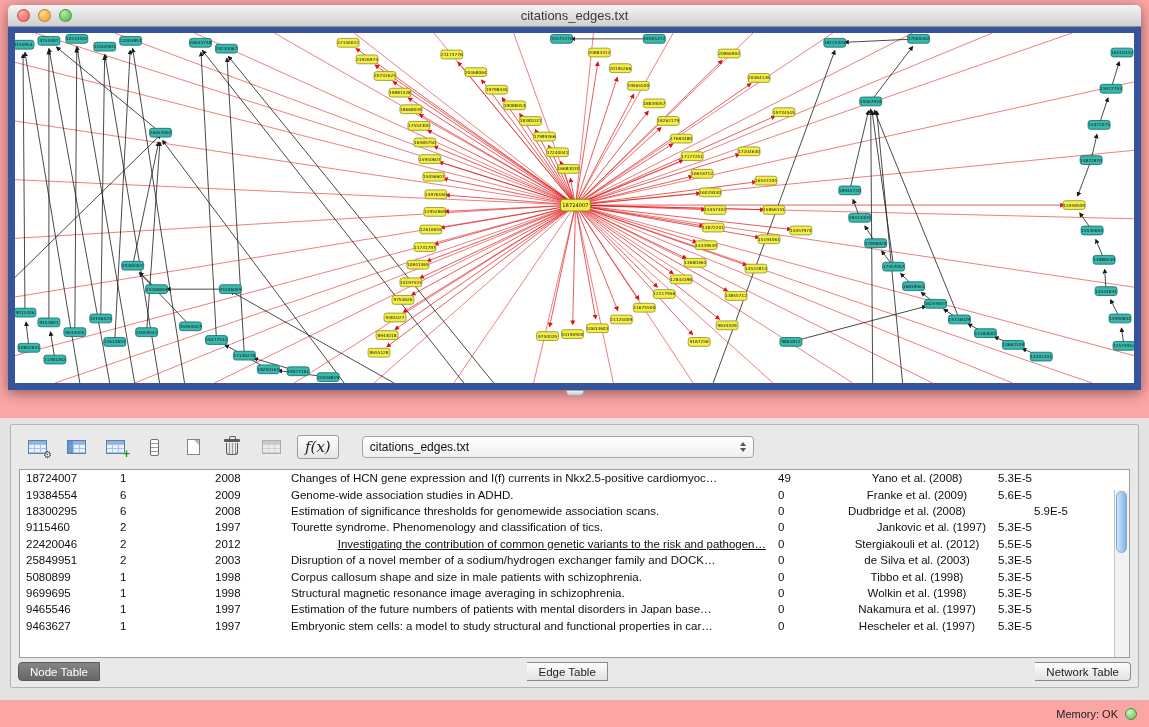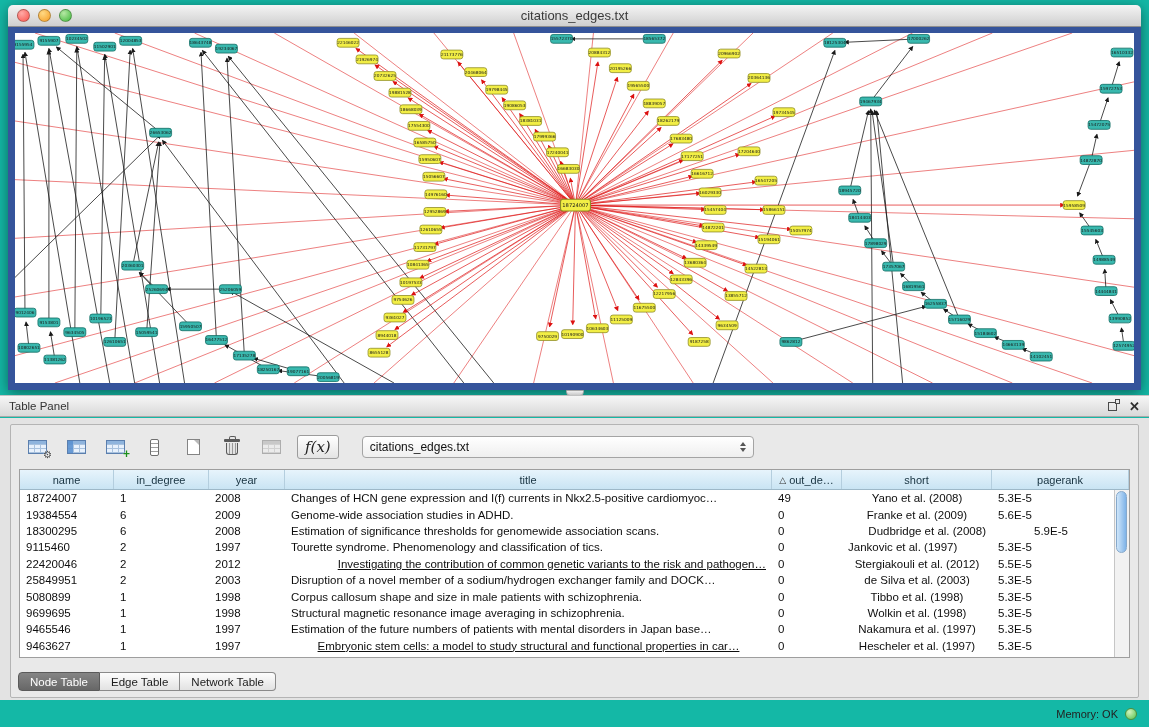--- a/index.html
+++ b/index.html
@@ -1,17 +1,17 @@
 <!DOCTYPE html>
 <html><head>
 <meta charset="utf-8">
 <style>
   html,body{margin:0;padding:0;}
   body{width:1149px;height:727px;font-family:"Liberation Sans",sans-serif;background:#e3e3e3;overflow:hidden;}
-  .screen{position:relative;width:1149px;height:727px;background:#14b8a6;overflow:hidden;}
+  .screen{position:relative;width:1149px;height:727px;background:#fca5a5;overflow:hidden;}
 
   
   .network-window{position:absolute;left:8px;top:5px;width:1133px;height:385px;border-radius:6px 6px 3px 3px;
     background:#35549b;box-shadow:0 3px 14px rgba(0,0,0,.45);}
   .titlebar{height:22px;border-radius:5px 5px 0 0;background:linear-gradient(#f4f4f4,#cfcfcf);
     border-bottom:1px solid #8f8f8f;position:relative;display:flex;align-items:center;box-sizing:border-box;}
   .traffic-lights{position:absolute;left:9px;top:4px;display:flex;gap:8px;}
   .tl{width:13px;height:13px;border-radius:50%;border:1px solid rgba(0,0,0,.28);box-sizing:border-box;}
   .tl.red{background:radial-gradient(circle at 35% 30%,#ffaaa6,#f9544c);}
   .tl.yellow{background:radial-gradient(circle at 35% 30%,#ffd984,#f59d23);}
@@ -74,21 +74,21 @@
     overflow:hidden;white-space:nowrap;}
   .sort{font-size:9px;color:#333;}
   .tbody{font-size:11.5px;color:#0e0e0e;}
   .tr{display:flex;height:16.4px;align-items:center;}
   .td{padding:0 6px;box-sizing:border-box;overflow:hidden;white-space:nowrap;}
   .vscroll{position:absolute;top:20px;right:0;width:15px;bottom:0;background:#f2f2f2;border-left:1px solid #c6c6c6;box-sizing:border-box;}
   .vthumb{position:absolute;top:1px;left:1px;width:11px;height:62px;border-radius:6px;
     background:linear-gradient(to right,#cfe6fa,#7fb3e8);border:1px solid #86a9cc;box-sizing:border-box;}
 
   
-  .tabs{display:flex;justify-content:flex-start;margin-top:14px;}
+  .tabs{display:flex;justify-content:space-between;margin-top:4px;}
   .tab{border:1px solid #8a8a8a;border-left-width:0;padding:2.5px 11px;font-size:11.5px;color:#1c1c1c;
     background:linear-gradient(#fdfdfd,#e2e2e2);cursor:default;}
   .tab:first-child{border-left-width:1px;border-radius:4px 0 0 4px;}
   .tab:last-child{border-radius:0 4px 4px 0;}
   .tab.selected{background:linear-gradient(#858585,#676767);color:#fff;border-color:#5a5a5a;}
 
   
   .statusbar{position:absolute;left:0;bottom:0;width:1149px;height:27px;display:flex;align-items:center;
     justify-content:flex-end;gap:7px;padding:0 12px;font-size:11px;color:#222;box-sizing:border-box;}
   .mem-dot{width:12px;height:12px;border-radius:50%;border:1px solid #4e8f3c;box-sizing:border-box;
@@ -716,27 +716,20 @@
           <g>
             <rect x="630" y="1.5" width="22" height="9" rx="2.5" ry="2.5" fill="#39b8ae" stroke="#0f6a62" stroke-width="0.8"></rect>
             <text x="641" y="7.5" text-anchor="middle" fill="#1a1a1a" font-size="4.3" font-family="DejaVu Sans, sans-serif">18565372</text>
           </g>
         </svg>
     </div>
   </div>
 
   <div class="grip"></div>
 
-  <div class="panel-header">
-    <span>Table Panel</span>
-    <span class="panel-controls">
-      <span class="float-icon"></span>
-      <span class="close-icon">✕</span>
-    </span>
-  </div>
 
   <div class="panel-body">
     <div class="inner-panel">
 
       <div class="toolbar">
         <span class="tbtn">
           <span class="mini-table"></span>
           <span class="badge gear">⚙</span>
         </span>
         <span class="tbtn">
@@ -762,44 +755,20 @@
         <div class="combo">
           <span>citations_edges.txt</span>
           <span class="combo-arrows">
             <span class="arr-up"></span>
               <span class="arr-dn"></span>
           </span>
         </div>
       </div>
 
       <div class="table-wrap">
-        <div class="thead" id="thead">
-            <div class="th" style="width: 94px;">
-              <span>name</span>
-            </div>
-            <div class="th" style="width: 95px;">
-              <span>in_degree</span>
-            </div>
-            <div class="th" style="width: 76px;">
-              <span>year</span>
-            </div>
-            <div class="th" style="width: 487px;">
-              <span>title</span>
-            </div>
-            <div class="th" style="width: 70px;">
-              <span class="sort">△</span>
-              <span>out_de…</span>
-            </div>
-            <div class="th" style="width: 150px;">
-              <span>short</span>
-            </div>
-            <div class="th" style="flex: 1 1 0%;">
-              <span>pagerank</span>
-            </div>
-          </div>
         <div class="tbody" id="tbody">
             <div class="tr">
               <div class="td" style="width: 94px; text-align: left;">18724007</div>
               <div class="td" style="width: 95px; text-align: left;">1</div>
               <div class="td" style="width: 76px; text-align: left;">2008</div>
               <div class="td" style="width: 487px; text-align: left;">Changes of HCN gene expression and I(f) currents in Nkx2.5-positive cardiomyoc…</div>
               <div class="td" style="width: 70px; text-align: left;">49</div>
               <div class="td" style="width: 150px; text-align: center;">Yano et al. (2008)</div>
               <div class="td" style="flex: 1 1 0%; text-align: left;">5.3E-5</div>
             </div>
@@ -811,30 +780,30 @@
               <div class="td" style="width: 70px; text-align: left;">0</div>
               <div class="td" style="width: 150px; text-align: center;">Franke et al. (2009)</div>
               <div class="td" style="flex: 1 1 0%; text-align: left;">5.6E-5</div>
             </div>
             <div class="tr">
               <div class="td" style="width: 94px; text-align: left;">18300295</div>
               <div class="td" style="width: 95px; text-align: left;">6</div>
               <div class="td" style="width: 76px; text-align: left;">2008</div>
               <div class="td" style="width: 487px; text-align: left;">Estimation of significance thresholds for genomewide association scans.</div>
               <div class="td" style="width: 70px; text-align: left;">0</div>
-              <div class="td" style="width: 150px; text-align: right;">Dudbridge et al. (2008)</div>
+              <div class="td" style="width: 150px; text-align: left;">Dudbridge et al. (2008)</div>
               <div class="td" style="flex: 1 1 0%; text-align: left; margin-left: 36px;">5.9E-5</div>
             </div>
             <div class="tr">
               <div class="td" style="width: 94px; text-align: left;">9115460</div>
               <div class="td" style="width: 95px; text-align: left;">2</div>
               <div class="td" style="width: 76px; text-align: left;">1997</div>
               <div class="td" style="width: 487px; text-align: left;">Tourette syndrome. Phenomenology and classification of tics.</div>
               <div class="td" style="width: 70px; text-align: left;">0</div>
-              <div class="td" style="width: 150px; text-align: left;">Jankovic et al. (1997)</div>
+              <div class="td" style="width: 150px; text-align: right;">Jankovic et al. (1997)</div>
               <div class="td" style="flex: 1 1 0%; text-align: left;">5.3E-5</div>
             </div>
             <div class="tr">
               <div class="td" style="width: 94px; text-align: left;">22420046</div>
               <div class="td" style="width: 95px; text-align: left;">2</div>
               <div class="td" style="width: 76px; text-align: left;">2012</div>
               <div class="td" style="width: 487px; text-align: right; text-decoration: underline;">Investigating the contribution of common genetic variants to the risk and pathogen…</div>
               <div class="td" style="width: 70px; text-align: left;">0</div>
               <div class="td" style="width: 150px; text-align: center;">Stergiakouli et al. (2012)</div>
               <div class="td" style="flex: 1 1 0%; text-align: left;">5.5E-5</div>
@@ -872,21 +841,21 @@
               <div class="td" style="width: 76px; text-align: left;">1997</div>
               <div class="td" style="width: 487px; text-align: left;">Estimation of the future numbers of patients with mental disorders in Japan base…</div>
               <div class="td" style="width: 70px; text-align: left;">0</div>
               <div class="td" style="width: 150px; text-align: center;">Nakamura et al. (1997)</div>
               <div class="td" style="flex: 1 1 0%; text-align: left;">5.3E-5</div>
             </div>
             <div class="tr">
               <div class="td" style="width: 94px; text-align: left;">9463627</div>
               <div class="td" style="width: 95px; text-align: left;">1</div>
               <div class="td" style="width: 76px; text-align: left;">1997</div>
-              <div class="td" style="width: 487px; text-align: center; text-decoration: underline;">Embryonic stem cells: a model to study structural and functional properties in car…</div>
+              <div class="td" style="width: 487px; text-align: left;">Embryonic stem cells: a model to study structural and functional properties in car…</div>
               <div class="td" style="width: 70px; text-align: left;">0</div>
               <div class="td" style="width: 150px; text-align: center;">Hescheler et al. (1997)</div>
               <div class="td" style="flex: 1 1 0%; text-align: left;">5.3E-5</div>
             </div>
           </div>
         <div class="vscroll">
           <div class="vthumb"></div>
         </div>
       </div>
 

